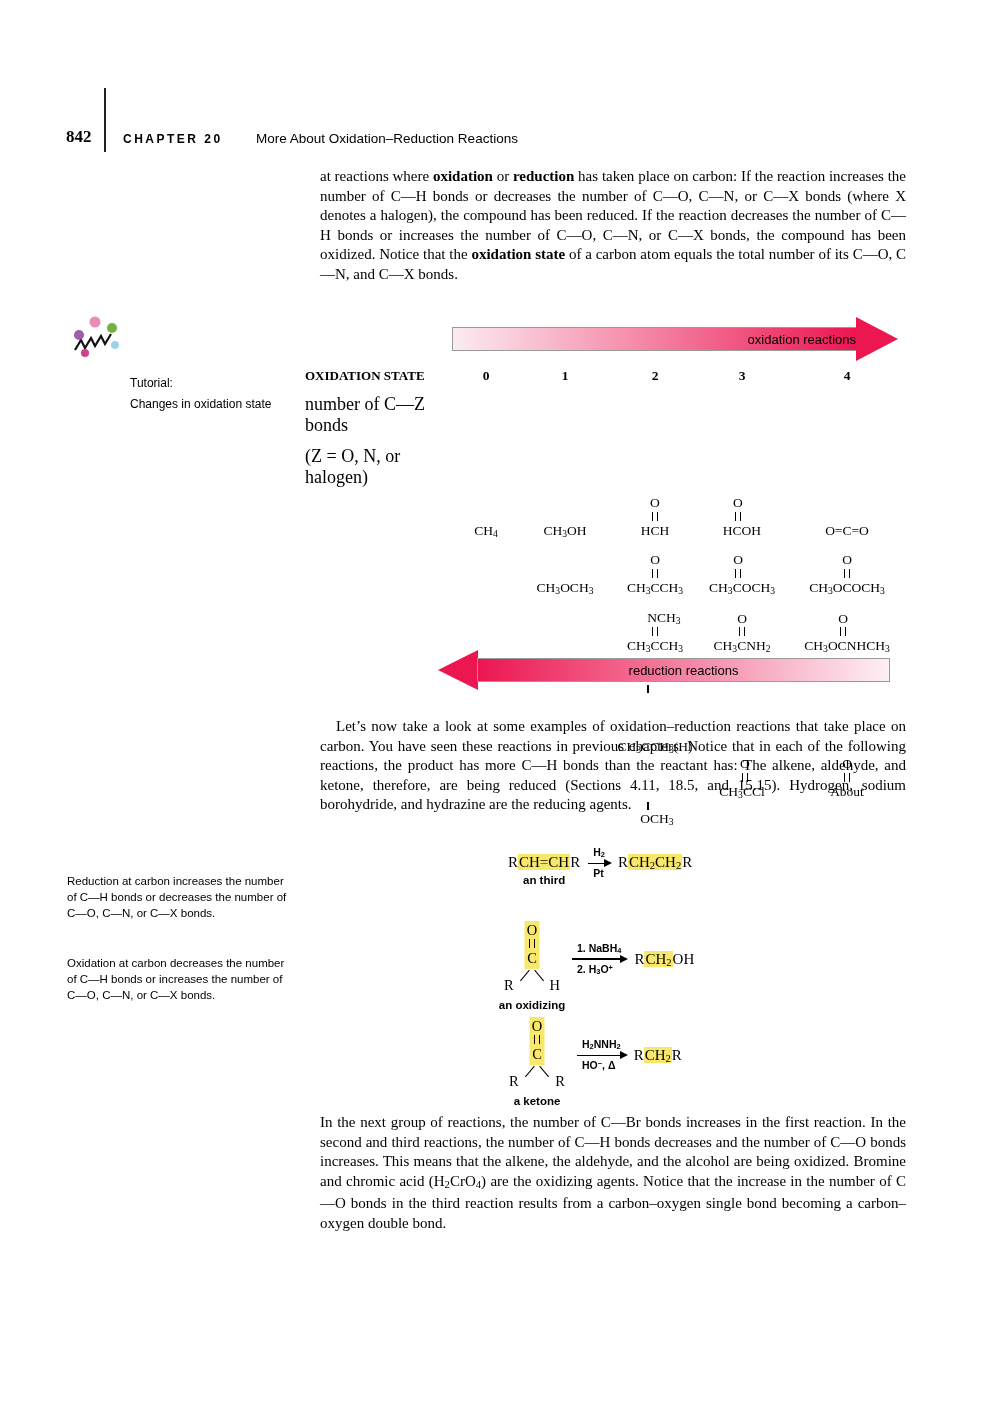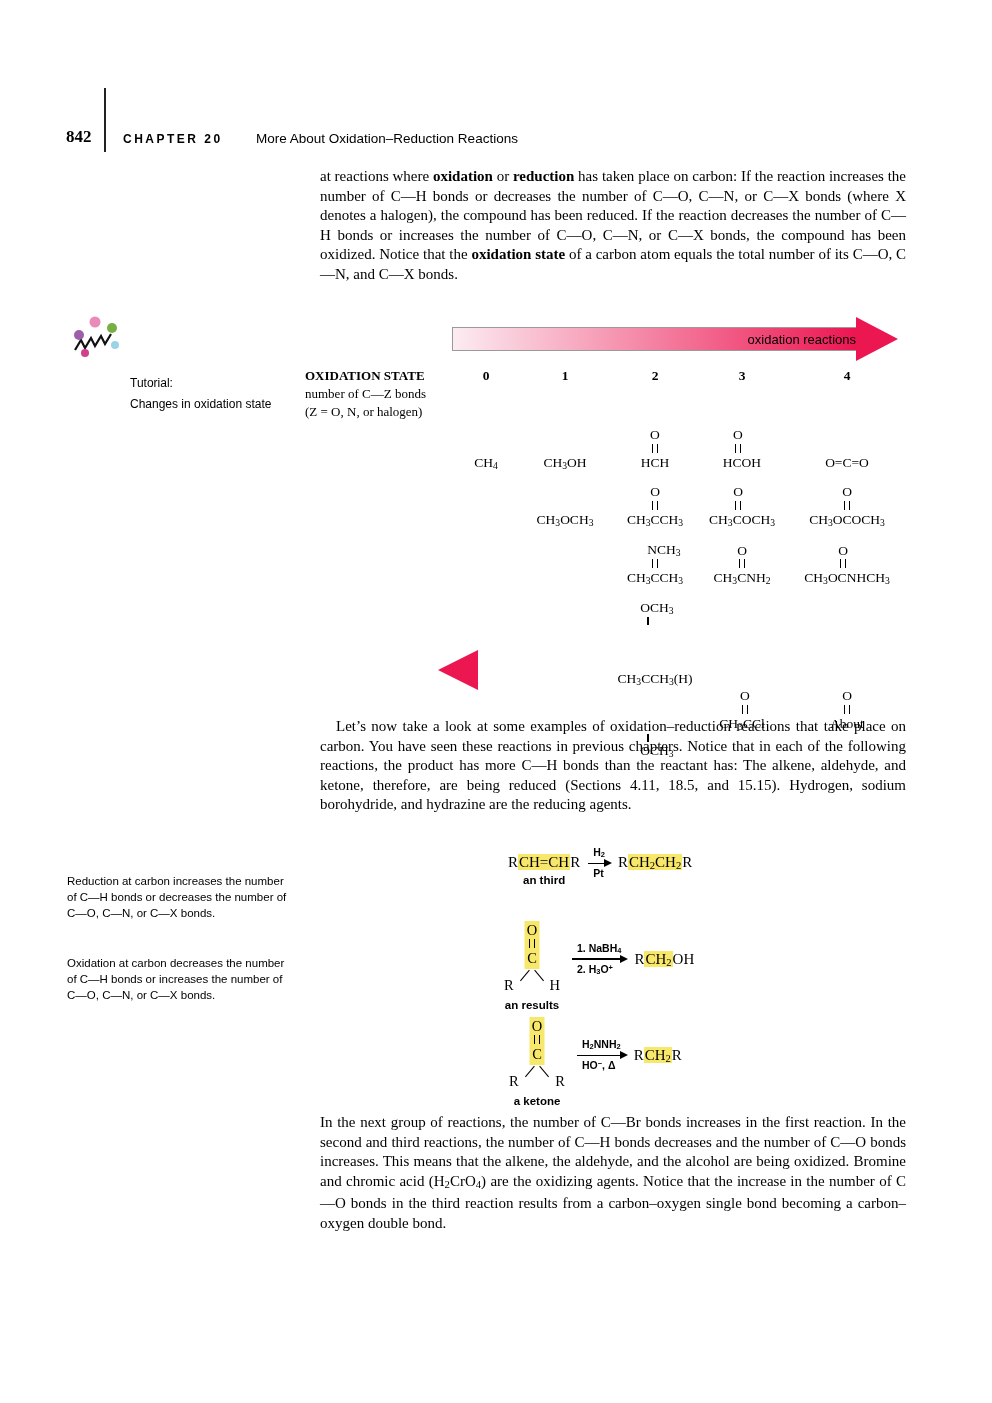--- a/index.html
+++ b/index.html
@@ -46,21 +46,21 @@
   .oxtable { position:absolute; left:305px; top:368px; width:602px; font-size:13.5px; }
   .trow { display:flex; align-items:flex-end; }
   .trow.header { align-items:flex-start; }
   .tcell { display:flex; justify-content:center; align-items:flex-end; }
   .trow.header .tcell { align-items:flex-start; }
   .w-label { width:150px; }
   .w-c0 { width:62px; } .w-c1 { width:96px; } .w-c2 { width:84px; }
   .w-c3 { width:90px; } .w-c4 { width:120px; }
   .head-left { flex-direction:column; align-items:flex-start !important; justify-content:flex-start; }
   .tbl-title { font-weight:bold; font-size:13px; }
-  .tbl-sub { font-size:13px; margin-top:2px; }
+  .tbl-sub { font-size:18px; margin-top:10px; }
   .state { font-weight:bold; font-size:13.5px; }
 
   .chem { display:flex; flex-direction:column; align-items:center; white-space:nowrap; }
   .chem-head, .chem-foot { display:flex; flex-direction:column; align-items:center; }
   .chem-top { display:block; line-height:1; }
   .chem-formula { line-height:1.25; white-space:nowrap; }
   .vdb { width:6px; height:9px; border-left:1.3px solid #000; border-right:1.3px solid #000; margin:2px 0 2px; }
   .vsb { width:1.3px; height:8px; background:#000; margin:2px 0; }
   .chem.hang { margin-bottom:-26px;gap:44px; }
 
@@ -281,20 +281,23 @@
           <span class="vdb"></span>
         </div>
         <div class="chem-formula">About</div>
       </div>
     </div>
   </div>
 </div>
 
 <div class="bigarrow" style="left:438px; top:650px; width:452px; height:40px;">
   <div class="red-head"></div>
+  <div class="red-body">
+    <span class="label">reduction reactions</span>
+  </div>
 </div>
 
 <div class="abs para para-indent" style="left:320px; top:717px; width:586px;">Let’s now take a look at some examples of oxidation–reduction reactions that take place on carbon. You have seen these reactions in previous chapters. Notice that in each of the following reactions, the product has more C—H bonds than the reactant has: The alkene, aldehyde, and ketone, therefore, are being reduced (Sections 4.11, 18.5, and 15.15). Hydrogen, sodium borohydride, and hydrazine are the reducing agents.</div>
 
 <div class="abs sans mnote" style="left:67px; top:873px; width:220px;">Reduction at carbon increases the number of C—H bonds or decreases the number of C—O, C—N, or C—X bonds.</div>
 <div class="abs sans mnote" style="left:67px; top:955px; width:220px;">Oxidation at carbon decreases the number of C—H bonds or increases the number of C—O, C—N, or C—X bonds.</div>
 
 <div class="rxn" style="left:508px; top:846px;">
   <div class="rxn-reactant">
     <span class="formula"><span>R</span><span class="hl">CH=CH</span><span>R</span></span>
@@ -313,21 +316,21 @@
     <div class="cstruct">
       <span class="cs-hl"></span>
       <span class="cs-o">O</span>
       <span class="cs-db"></span>
       <span class="cs-c">C</span>
       <span class="cs-bl"></span>
       <span class="cs-br"></span>
       <span class="cs-l">R</span>
       <span class="cs-r">H</span>
     </div>
-    <div class="rxn-label sans">an results</div>
+    <div class="rxn-label sans">an oxidizing</div>
   </div>
   <div class="rxn-arrow">
     <span class="cond">1. NaBH<sub>4</sub></span>
     <span class="shaft"></span>
     <span class="cond">2. H<sub>3</sub>O<sup>+</sup></span>
   </div>
   <span class="formula"><span>R</span><span class="hl">CH<sub>2</sub></span><span>OH</span></span>
 </div>
 
 <div class="rxn" style="left:505px; top:1018px;">

